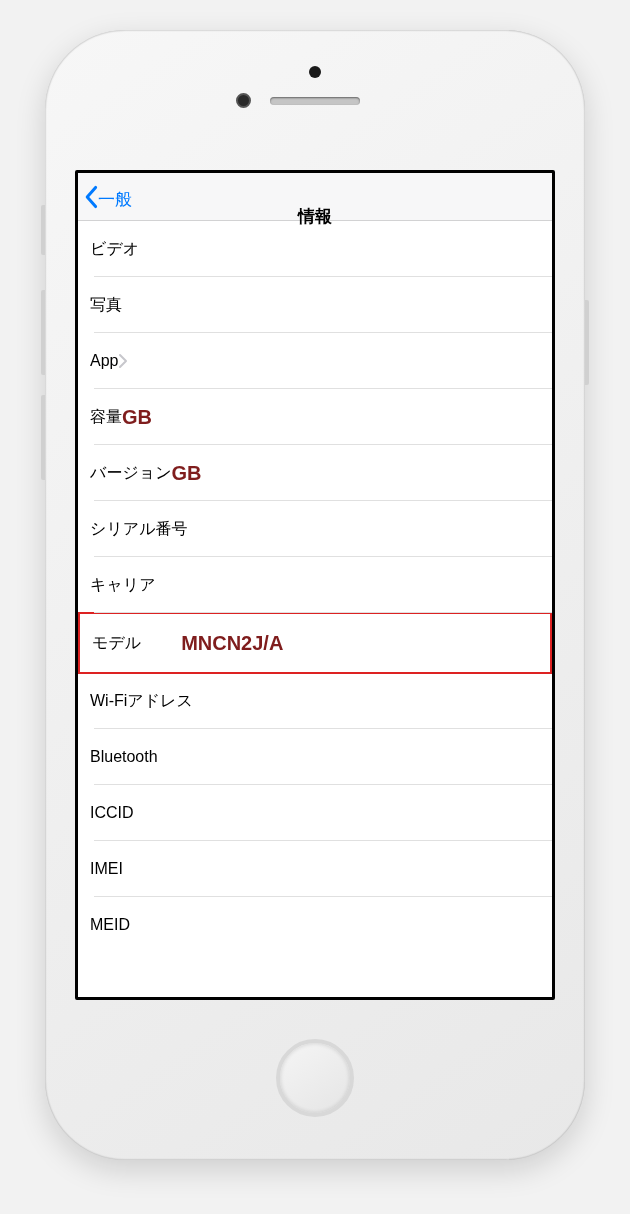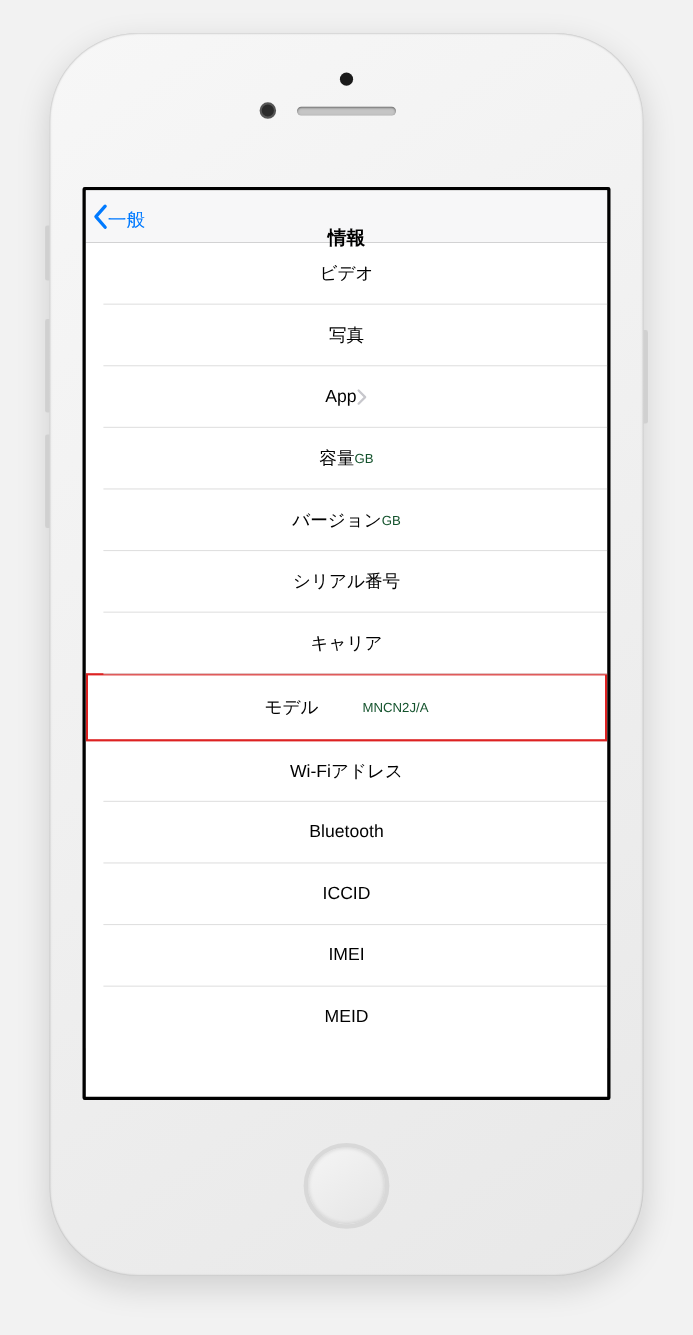--- a/index.html
+++ b/index.html
@@ -138,40 +138,41 @@
       left: 50%;
       transform: translateX(-50%);
       color: #000;
       margin-top: 34px;
     }
     
     .list { background: #fff; }
     .row {
       display: flex;
       align-items: center;
-      justify-content: center;
+      justify-content: flex-start;
       min-height: 56px;
-      padding: 0 32px;
+      padding: 0 12px;
       position: relative;
     }
     .row .sep {
       position: absolute;
       left: 16px;
       right: 0;
       bottom: 0;
       height: 1px;
       background: #e0e0e0;
     }
     .row .label {
       font-size: 16px;
       color: #000;
     }
     .row .value {
-      font-size: 12px;
-      color: #14532d;
+      font-size: 20px;
+      color: #7f1d1d;
+      font-weight: bold;
     }
     .row .chevron svg { display: block; }
     .highlight-box {
       border: 2px solid #dd2222;
       margin: -1px 0;
     }
     .highlight-box .row { min-height: 58px; gap: 40px; }
   </style>
 </head>
 <body>

